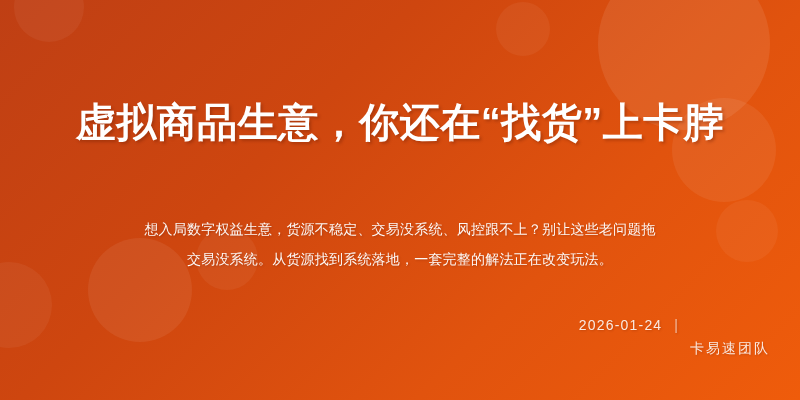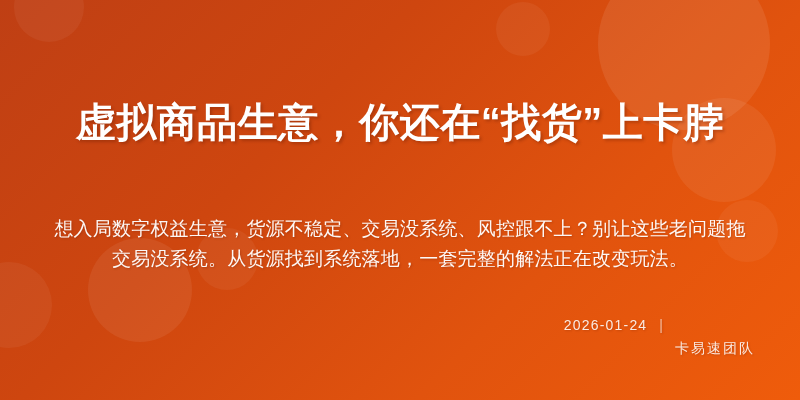--- a/index.html
+++ b/index.html
@@ -66,30 +66,30 @@
   }
 
   .subtitle {
     position: absolute;
     left: 34px;
     right: 34px;
     top: 214px;
     margin: 0;
     text-align: center;
     color: rgba(255, 255, 255, 0.96);
-    font-size: 19px;
+    font-size: 14px;
     font-weight: normal;
     line-height: 30px;
     letter-spacing: 0.2px;
     text-shadow: 1px 1px 2px rgba(90, 24, 4, 0.26);
   }
 
   .footer {
     position: absolute;
-    right: 45px;
+    right: 30px;
     bottom: 42px;
     display: flex;
     align-items: center;
     gap: 12px;
     color: rgba(255, 255, 255, 0.88);
     font-size: 14px;
     letter-spacing: 1.2px;
     text-shadow: 1px 1px 2px rgba(90, 24, 4, 0.22);
   }
   .footer .sep {

